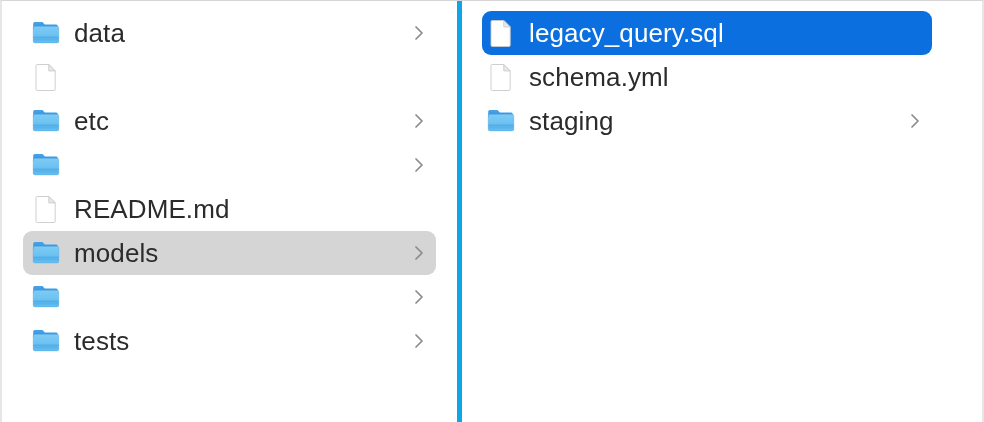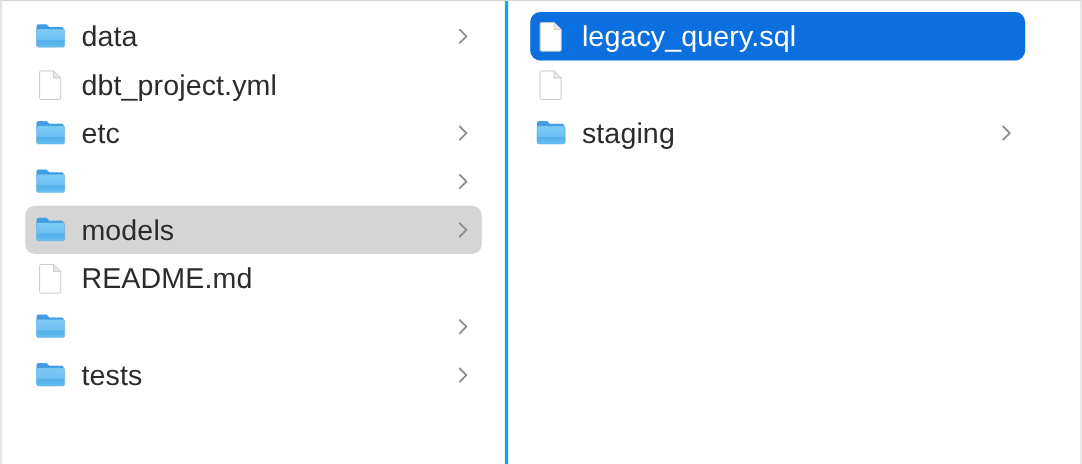--- a/index.html
+++ b/index.html
@@ -26,21 +26,21 @@
     display: flex;
   }
 
   .column {
     position: relative;
     height: 100%;
     box-sizing: border-box;
   }
   .column-left {
     width: 460px;
-    border-right: 3px solid #0ea5e9;
+    border-right: 5px solid #0ea5e9;
   }
   .column-right {
     width: 491px;
   }
 
   .col-inner {
     position: relative;
     padding-top: 10px;
   }
 
@@ -138,21 +138,20 @@
   </svg>
           </span>
   </div>
         <div class="row">
     <span class="icon">
             <svg width="28" height="30" viewBox="0 0 28 30" xmlns="http://www.w3.org/2000/svg">
     <path d="M5.2 2.5h11.6l6.4 6.4v18.4a1.2 1.2 0 0 1-1.2 1.2H5.2A1.2 1.2 0 0 1 4 27.3V3.7a1.2 1.2 0 0 1 1.2-1.2z" fill="#ffffff" stroke="#c9c9c9" stroke-width="0.9"></path>
     <path d="M16.8 2.5l6.4 6.4h-6.4z" fill="#e9e9e9" stroke="#c9c9c9" stroke-width="0.9" stroke-linejoin="round"></path>
   </svg>
           </span>
-    <span class="label">dbt_project.yml</span>
     <span class="spacer"></span>
     <span class="chevron chev-hidden"></span>
   </div>
         <div class="row">
     <span class="icon">
             <svg width="28" height="30" viewBox="0 0 28 30" xmlns="http://www.w3.org/2000/svg">
     <defs>
       <linearGradient id="ftab" x1="0" y1="0" x2="0" y2="1">
         <stop offset="0" stop-color="#4aa3e8"></stop>
                   <stop offset="1" stop-color="#2f90dd"></stop>
@@ -192,66 +191,66 @@
         <stop offset="0.80" stop-color="#55b3ec"></stop>
                   <stop offset="1" stop-color="#6ec3f2"></stop>
       </linearGradient>
     </defs>
     <path d="M1.2 5.6a1.6 1.6 0 0 1 1.6-1.6h7.7l2.3 2.6h11.4a1.6 1.6 0 0 1 1.6 1.6v3.4H1.2z" fill="url(#ftab)"></path>
     <rect x="1.2" y="8.3" width="25.6" height="16.6" rx="1.7" fill="url(#fbody)"></rect>
     <rect x="1.2" y="18.6" width="25.6" height="1.5" fill="#3f9fe0" opacity="0.45"></rect>
     <rect x="1.2" y="8.3" width="25.6" height="16.6" rx="1.7" fill="none" stroke="#3f9cd8" stroke-width="0.7" opacity="0.5"></rect>
   </svg>
           </span>
-    <span class="spacer"></span>
-    <span class="chevron">
-            <svg width="14" height="20" viewBox="0 0 14 20" xmlns="http://www.w3.org/2000/svg">
-    <path d="M4 4l6 6-6 6" fill="none" stroke="#8b8b8b" stroke-width="1.7" stroke-linecap="round" stroke-linejoin="round"></path>
-  </svg>
-          </span>
-  </div>
-        <div class="row sel-gray">
-    <span class="icon">
-            <svg width="28" height="30" viewBox="0 0 28 30" xmlns="http://www.w3.org/2000/svg">
-    <defs>
-      <linearGradient id="ftab" x1="0" y1="0" x2="0" y2="1">
-        <stop offset="0" stop-color="#4aa3e8"></stop>
-                  <stop offset="1" stop-color="#2f90dd"></stop>
-      </linearGradient>
-      <linearGradient id="fbody" x1="0" y1="0" x2="0" y2="1">
-        <stop offset="0" stop-color="#7ecbf5"></stop>
-                  <stop offset="0.55" stop-color="#6dc1f2"></stop>
-        <stop offset="0.80" stop-color="#55b3ec"></stop>
-                  <stop offset="1" stop-color="#6ec3f2"></stop>
-      </linearGradient>
-    </defs>
-    <path d="M1.2 5.6a1.6 1.6 0 0 1 1.6-1.6h7.7l2.3 2.6h11.4a1.6 1.6 0 0 1 1.6 1.6v3.4H1.2z" fill="url(#ftab)"></path>
-    <rect x="1.2" y="8.3" width="25.6" height="16.6" rx="1.7" fill="url(#fbody)"></rect>
-    <rect x="1.2" y="18.6" width="25.6" height="1.5" fill="#3f9fe0" opacity="0.45"></rect>
-    <rect x="1.2" y="8.3" width="25.6" height="16.6" rx="1.7" fill="none" stroke="#3f9cd8" stroke-width="0.7" opacity="0.5"></rect>
-  </svg>
-          </span>
-    <span class="label">models</span>
     <span class="spacer"></span>
     <span class="chevron">
             <svg width="14" height="20" viewBox="0 0 14 20" xmlns="http://www.w3.org/2000/svg">
     <path d="M4 4l6 6-6 6" fill="none" stroke="#8b8b8b" stroke-width="1.7" stroke-linecap="round" stroke-linejoin="round"></path>
   </svg>
           </span>
   </div>
         <div class="row">
     <span class="icon">
             <svg width="28" height="30" viewBox="0 0 28 30" xmlns="http://www.w3.org/2000/svg">
     <path d="M5.2 2.5h11.6l6.4 6.4v18.4a1.2 1.2 0 0 1-1.2 1.2H5.2A1.2 1.2 0 0 1 4 27.3V3.7a1.2 1.2 0 0 1 1.2-1.2z" fill="#ffffff" stroke="#c9c9c9" stroke-width="0.9"></path>
     <path d="M16.8 2.5l6.4 6.4h-6.4z" fill="#e9e9e9" stroke="#c9c9c9" stroke-width="0.9" stroke-linejoin="round"></path>
   </svg>
           </span>
     <span class="label">README.md</span>
     <span class="spacer"></span>
     <span class="chevron chev-hidden"></span>
+  </div>
+        <div class="row sel-gray">
+    <span class="icon">
+            <svg width="28" height="30" viewBox="0 0 28 30" xmlns="http://www.w3.org/2000/svg">
+    <defs>
+      <linearGradient id="ftab" x1="0" y1="0" x2="0" y2="1">
+        <stop offset="0" stop-color="#4aa3e8"></stop>
+                  <stop offset="1" stop-color="#2f90dd"></stop>
+      </linearGradient>
+      <linearGradient id="fbody" x1="0" y1="0" x2="0" y2="1">
+        <stop offset="0" stop-color="#7ecbf5"></stop>
+                  <stop offset="0.55" stop-color="#6dc1f2"></stop>
+        <stop offset="0.80" stop-color="#55b3ec"></stop>
+                  <stop offset="1" stop-color="#6ec3f2"></stop>
+      </linearGradient>
+    </defs>
+    <path d="M1.2 5.6a1.6 1.6 0 0 1 1.6-1.6h7.7l2.3 2.6h11.4a1.6 1.6 0 0 1 1.6 1.6v3.4H1.2z" fill="url(#ftab)"></path>
+    <rect x="1.2" y="8.3" width="25.6" height="16.6" rx="1.7" fill="url(#fbody)"></rect>
+    <rect x="1.2" y="18.6" width="25.6" height="1.5" fill="#3f9fe0" opacity="0.45"></rect>
+    <rect x="1.2" y="8.3" width="25.6" height="16.6" rx="1.7" fill="none" stroke="#3f9cd8" stroke-width="0.7" opacity="0.5"></rect>
+  </svg>
+          </span>
+    <span class="label">models</span>
+    <span class="spacer"></span>
+    <span class="chevron">
+            <svg width="14" height="20" viewBox="0 0 14 20" xmlns="http://www.w3.org/2000/svg">
+    <path d="M4 4l6 6-6 6" fill="none" stroke="#8b8b8b" stroke-width="1.7" stroke-linecap="round" stroke-linejoin="round"></path>
+  </svg>
+          </span>
   </div>
         <div class="row">
     <span class="icon">
             <svg width="28" height="30" viewBox="0 0 28 30" xmlns="http://www.w3.org/2000/svg">
     <defs>
       <linearGradient id="ftab" x1="0" y1="0" x2="0" y2="1">
         <stop offset="0" stop-color="#4aa3e8"></stop>
                   <stop offset="1" stop-color="#2f90dd"></stop>
       </linearGradient>
       <linearGradient id="fbody" x1="0" y1="0" x2="0" y2="1">
@@ -319,20 +318,21 @@
     <span class="spacer"></span>
     <span class="chevron chev-hidden"></span>
   </div>
         <div class="row">
     <span class="icon">
             <svg width="28" height="30" viewBox="0 0 28 30" xmlns="http://www.w3.org/2000/svg">
     <path d="M5.2 2.5h11.6l6.4 6.4v18.4a1.2 1.2 0 0 1-1.2 1.2H5.2A1.2 1.2 0 0 1 4 27.3V3.7a1.2 1.2 0 0 1 1.2-1.2z" fill="#ffffff" stroke="#c9c9c9" stroke-width="0.9"></path>
     <path d="M16.8 2.5l6.4 6.4h-6.4z" fill="#e9e9e9" stroke="#c9c9c9" stroke-width="0.9" stroke-linejoin="round"></path>
   </svg>
           </span>
+    <span class="label">schema.yml</span>
     <span class="spacer"></span>
     <span class="chevron chev-hidden"></span>
   </div>
         <div class="row">
     <span class="icon">
             <svg width="28" height="30" viewBox="0 0 28 30" xmlns="http://www.w3.org/2000/svg">
     <defs>
       <linearGradient id="ftab" x1="0" y1="0" x2="0" y2="1">
         <stop offset="0" stop-color="#4aa3e8"></stop>
                   <stop offset="1" stop-color="#2f90dd"></stop>

